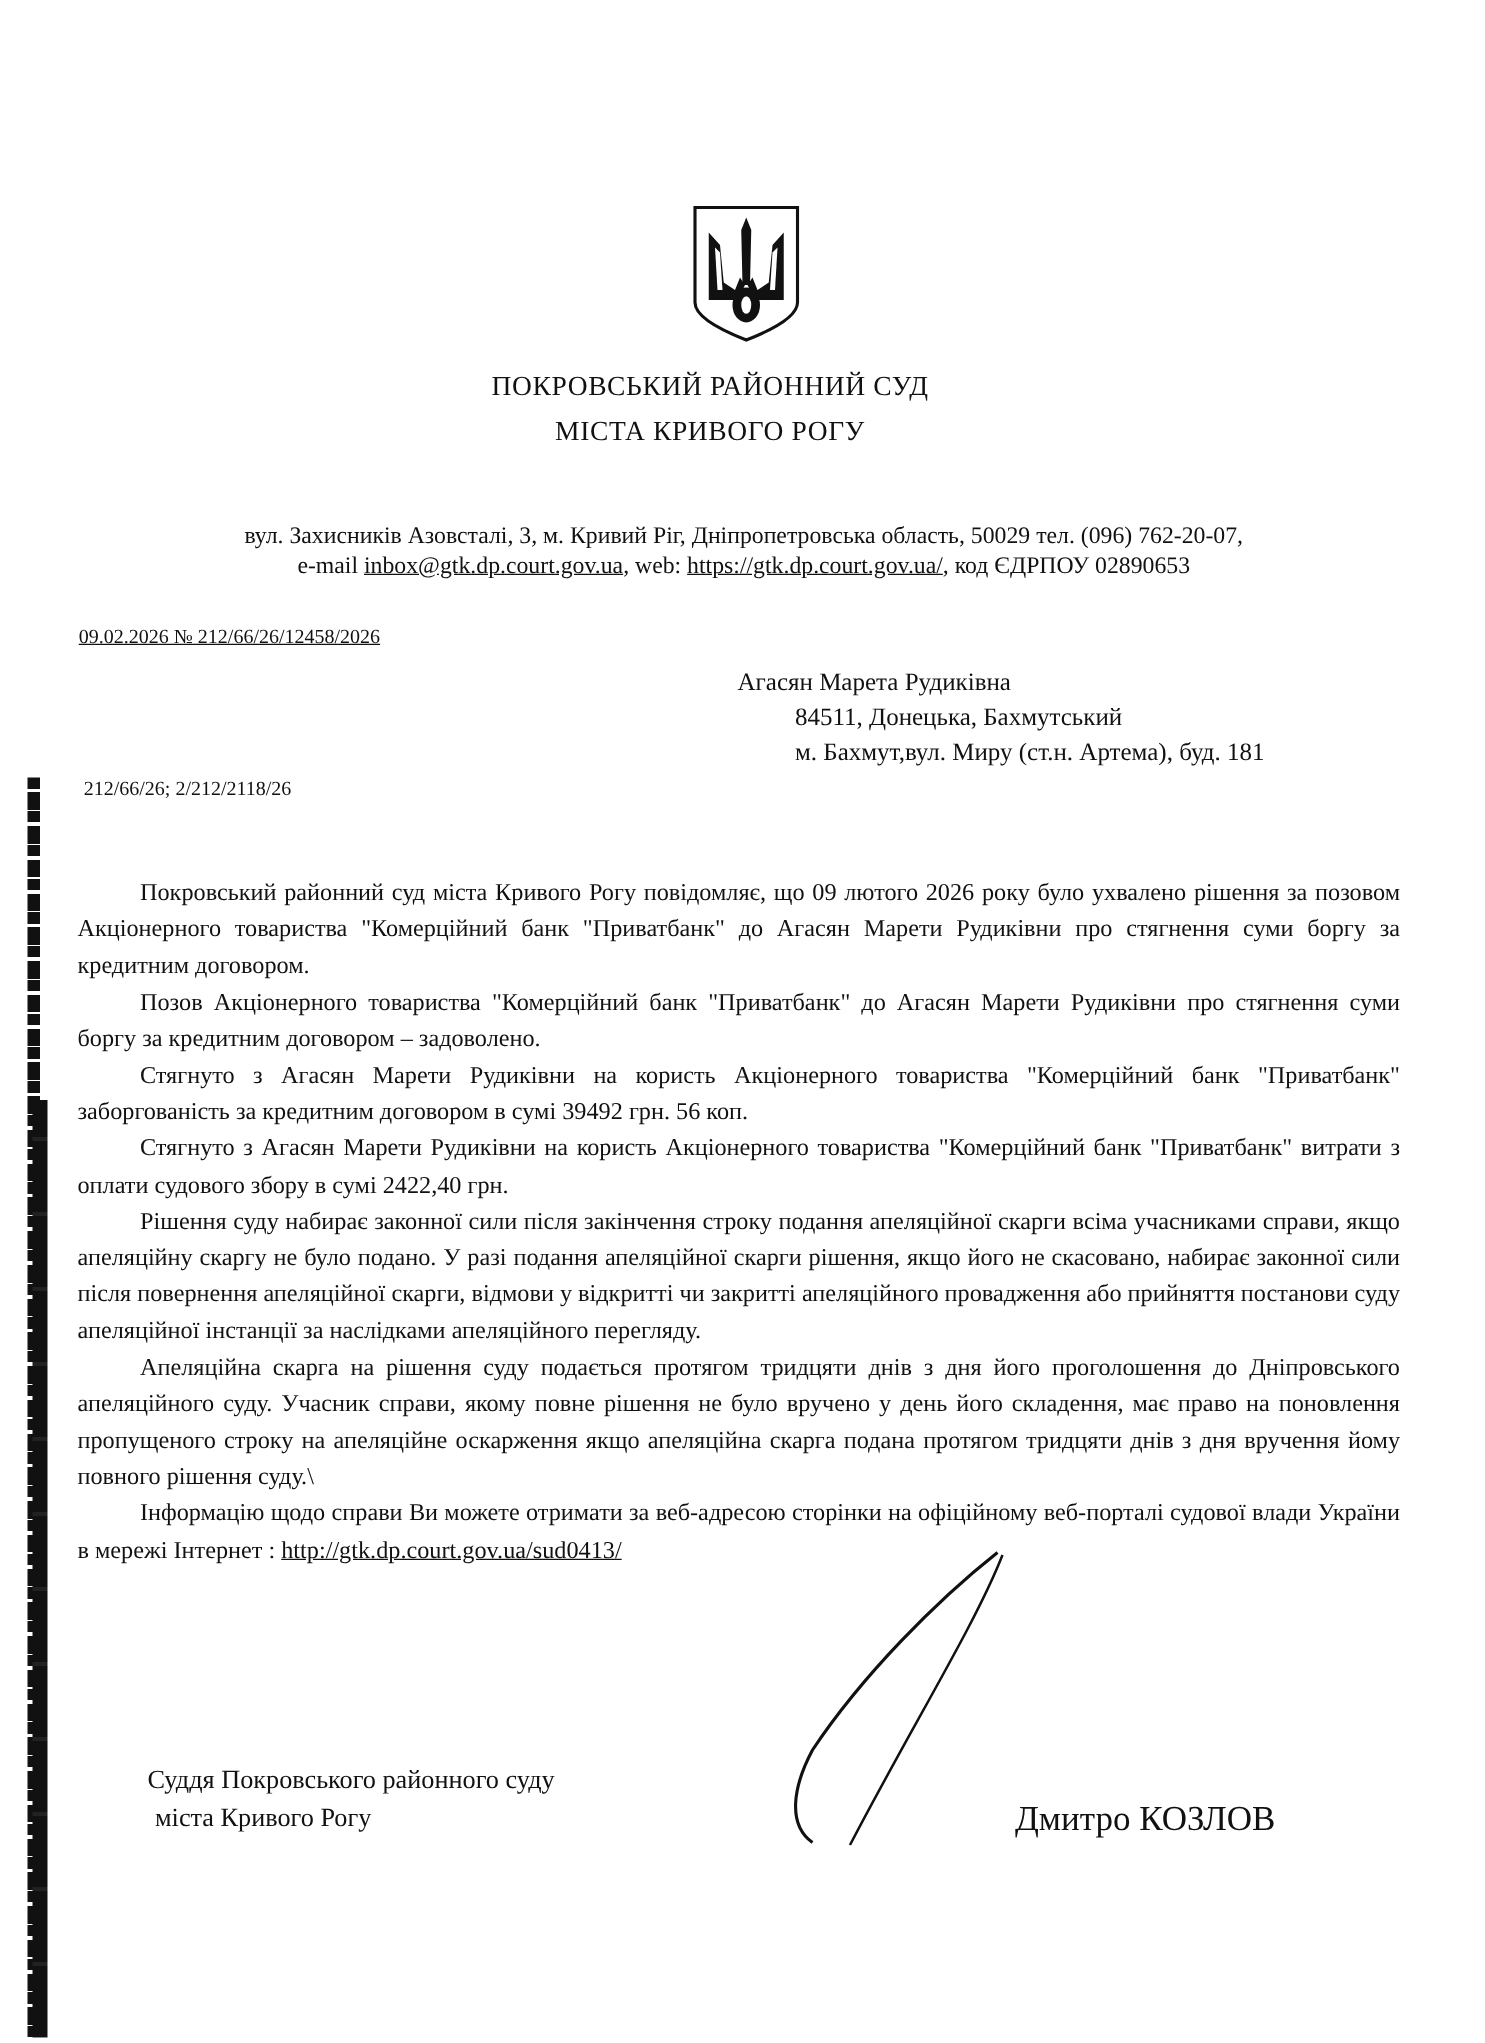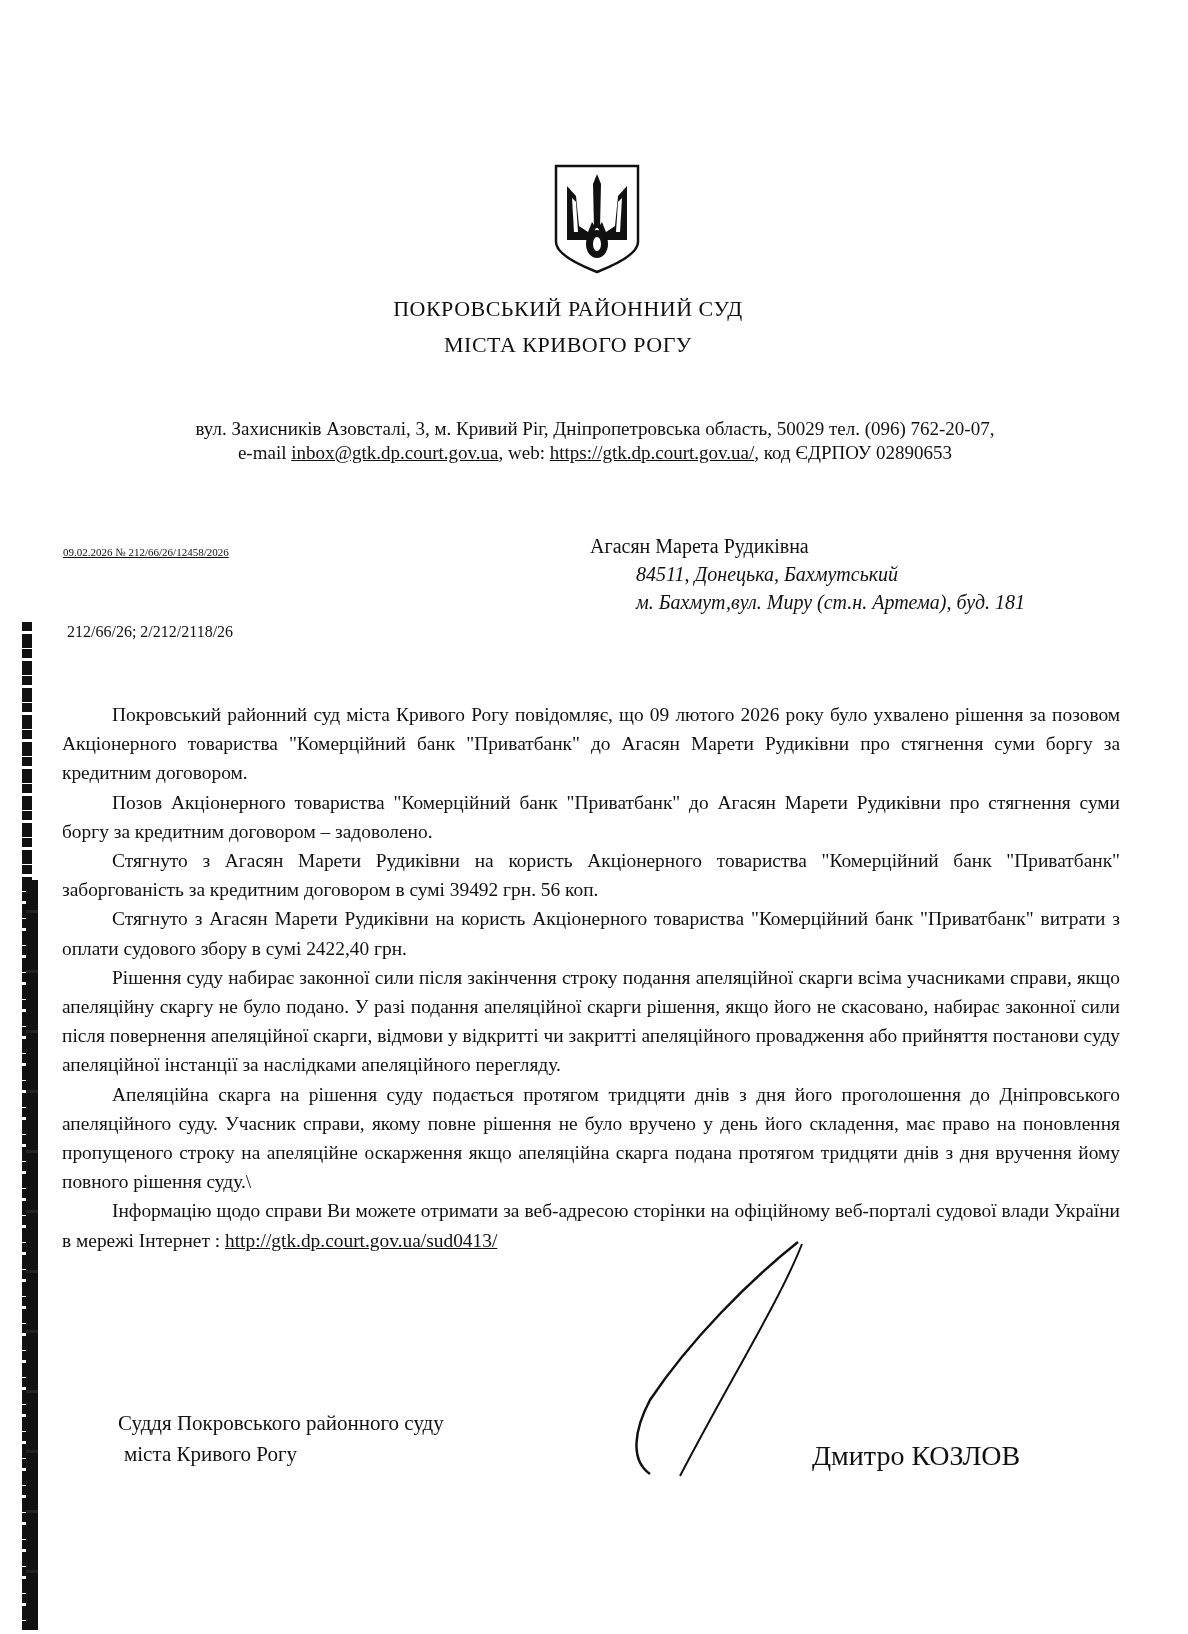--- a/index.html
+++ b/index.html
@@ -13,24 +13,24 @@
   }
   .scan-edge.lower { top: 880px; height: 750px; left: 26px; width: 12px;
     background: repeating-linear-gradient(180deg,#111 0 30px,#222 30px 33px,#111 33px 60px); }
   .crest { position: absolute; left: 552px; top: 164px; width: 90px; height: 110px; }
   .title { position: absolute; left: 0; width: 1136px; text-align: center; font-weight: normal;
     font-size: 22px; letter-spacing: 0.5px; }
   .title.l1 { top: 296px; }
   .title.l2 { top: 332px; }
   .contacts { position: absolute; left: 60px; width: 1070px; text-align: center; font-size: 19px; line-height: 24px; top: 417px; }
   .contacts a, .link { color: #111; text-decoration: underline; }
-  .outgoing { position: absolute; left: 63px; top: 546px; font-size: 11px; text-decoration: underline; }
+  .outgoing { position: absolute; left: 63px; top: 501px; font-size: 16px; text-decoration: underline; }
   .case-ref { position: absolute; left: 67px; top: 623px; font-size: 16px; }
   .recipient { position: absolute; left: 590px; top: 532px; font-size: 20px; line-height: 28px; }
-  .recipient .indent { padding-left: 46px; display: block; font-style: italic; }
+  .recipient .indent { padding-left: 46px; display: block; }
   .body-text { position: absolute; left: 62px; top: 700px; width: 1058px; font-size: 19.4px; line-height: 29.2px; text-align: justify; }
   .body-text p { margin: 0; text-indent: 50px; }
   .sig-left { position: absolute; left: 118px; top: 1408px; font-size: 21px; line-height: 31px; }
   .sig-left .l2 { padding-left: 6px; }
   .sig-name { position: absolute; left: 812px; top: 1440px; font-size: 28px; }
   .signature { position: absolute; left: 620px; top: 1240px; width: 200px; height: 240px; }
 </style>
 </head>
 <body>
 

